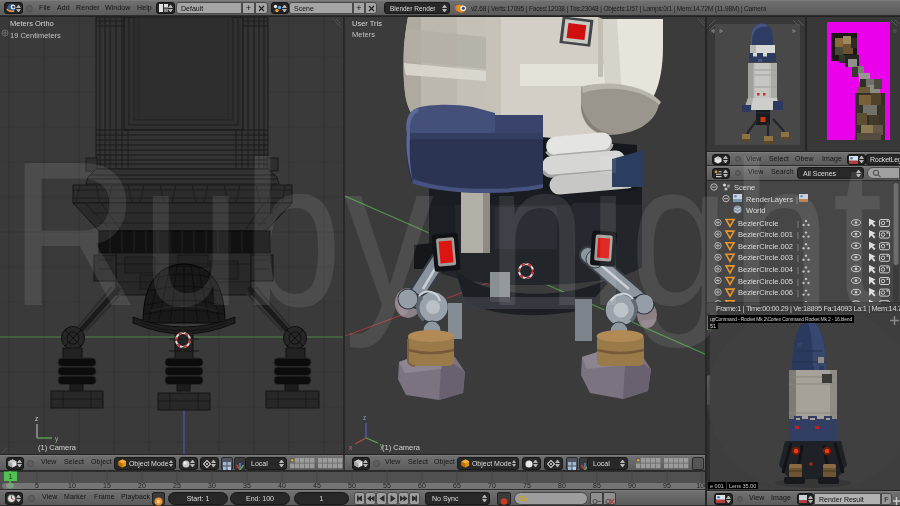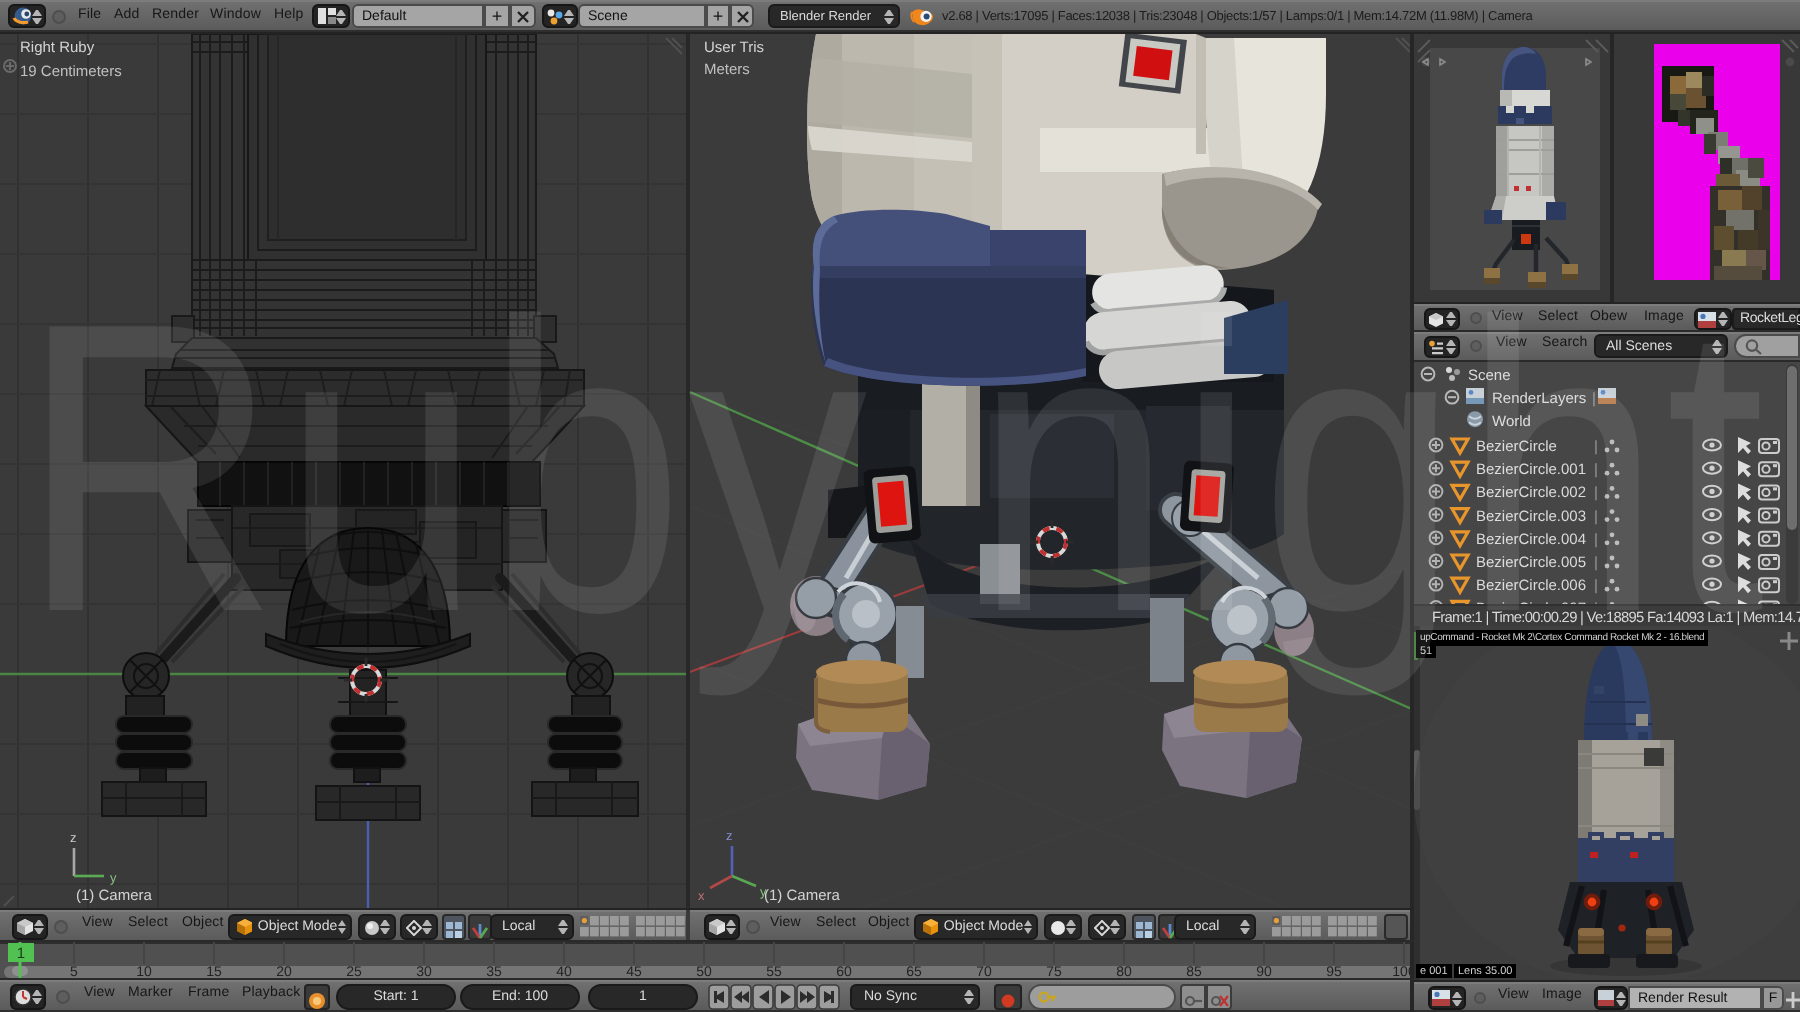--- a/index.html
+++ b/index.html
@@ -209,21 +209,21 @@
         <text x="55" y="424" fill="#88c080">y</text>
 </g>
 
 <path d="M336,2 l5,5 M333,2 l8,8" stroke="#505050" fill="none"></path>
 <path d="M2,436 l5,-5" stroke="#505050" fill="none"></path>
 <g stroke="#6a6a6a" fill="none">
         <circle cx="5" cy="16" r="3"></circle>
         <path d="M3,16 h4 M5,14 v4"></path>
       </g>
 </svg>
-<span class="abs wtext" style="left:10px;top:19px">Right Ruby</span>
+<span class="abs wtext" style="left:10px;top:19px">Meters Ortho</span>
 <span class="abs wtext" style="left:10px;top:31px;color:#c0c0c0">19 Centimeters</span>
 <span class="abs wtext" style="left:38px;top:443px">(1) Camera</span>
 
 <svg class="abs" style="left:345px;top:17px" width="362" height="438" viewBox="0 0 362 438">
 <rect width="362" height="438" fill="#3b3b3b"></rect>
 <g stroke="#414141" stroke-width="1" opacity="0.4">
 <path d="M0,236 L362,388 M0,312 L362,464 M0,396 L362,266 M0,468 L362,338 M0,180 L362,300"></path>
 </g>
 
 <line x1="0" y1="319" x2="178" y2="253" stroke="#9c3c3c" stroke-width="1.1"></line>

